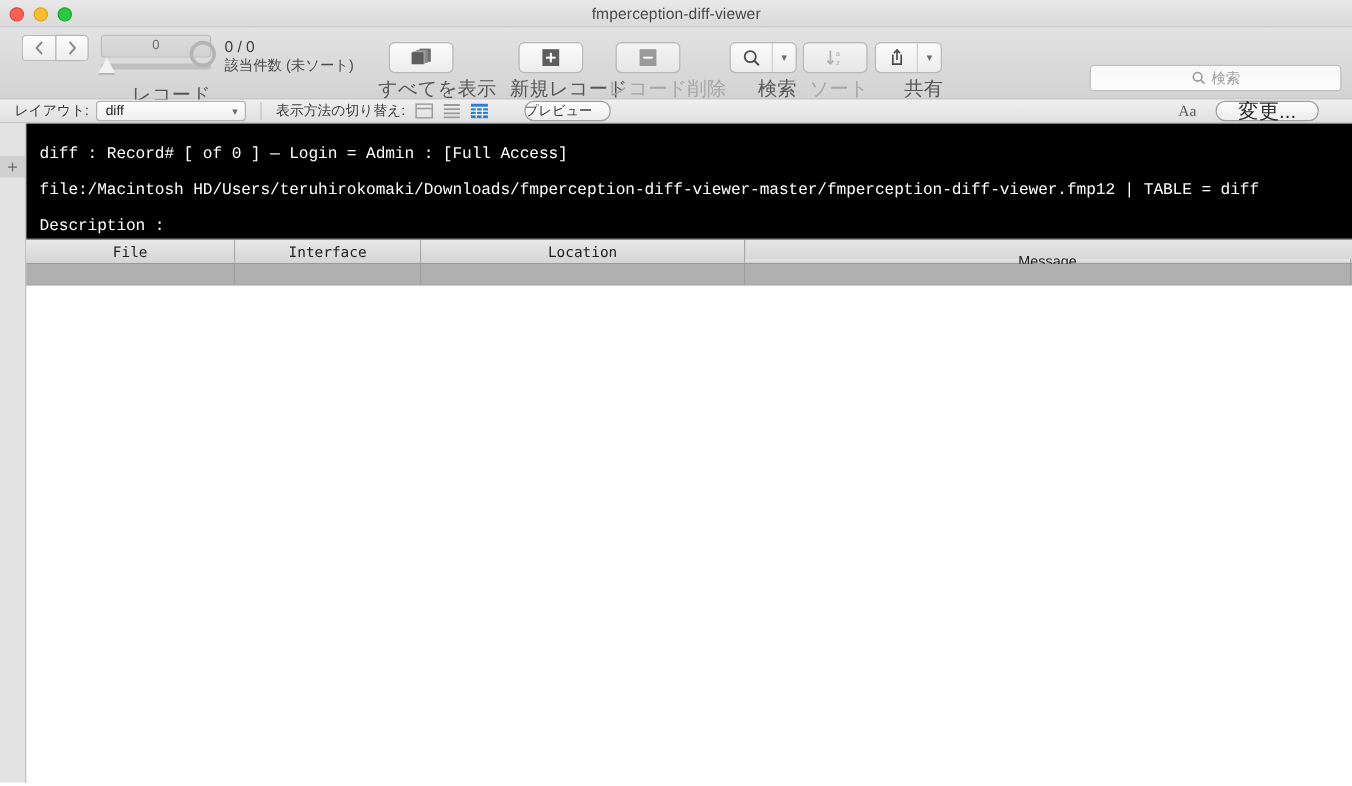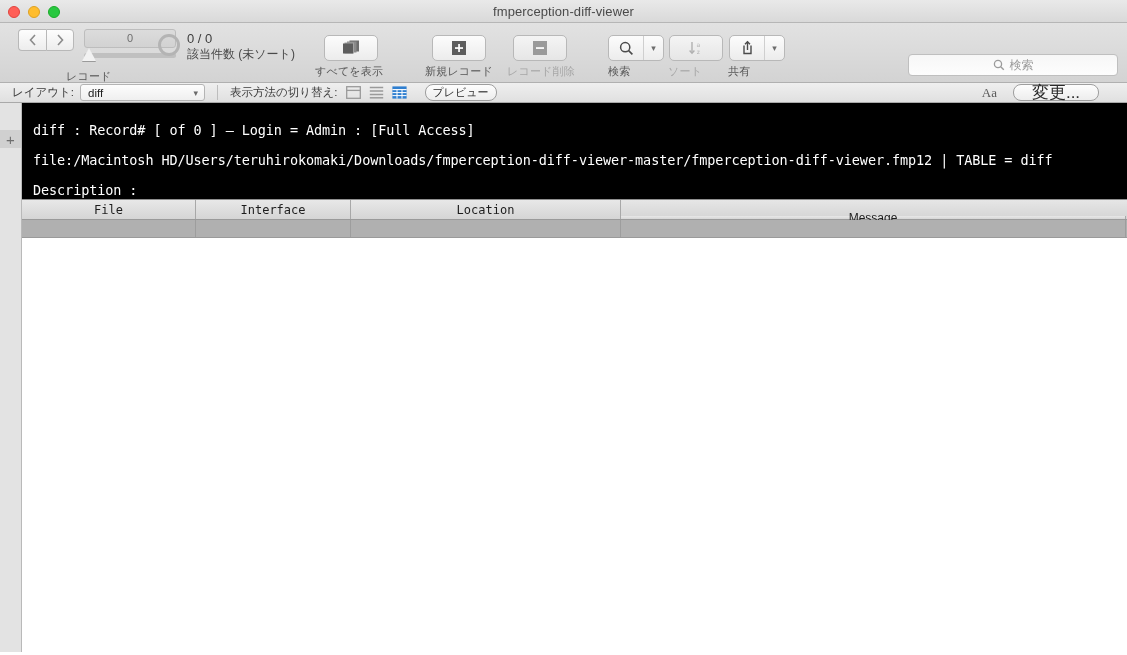--- a/index.html
+++ b/index.html
@@ -30,21 +30,21 @@
 
   
   .toolbar {
     position: relative;
     height: 60px;
     background: linear-gradient(to bottom, #e2e2e2 0%, #d3d3d3 100%);
     border-bottom: 1px solid #b0b0b0;
   }
   .tb-group { position: absolute; top: 0; height: 60px; }
   .tb-caption {
-    text-align: left; font-size: 11px; color: #555; margin-top: 3px;
+    text-align: right; font-size: 16px; color: #555; margin-top: 3px;
     white-space: nowrap; letter-spacing: .2px;
   }
   .tb-caption.dim { color: #a6a6a6; }
 
   
   .navgroup { left: 18px; }
   .navrow { display: flex; align-items: flex-start; gap: 10px; padding-top: 6px; }
   .arrows { display: flex; }
   .arrow-btn {
     width: 28px; height: 22px;
@@ -129,25 +129,25 @@
     background: linear-gradient(to bottom, #fdfdfd, #efefef);
     border: 1px solid #b4b4b4; border-radius: 3px;
     display: flex; align-items: center; position: relative;
   }
   .lb-select span { font-size: 11.5px; color: #222; margin-left: 7px; }
   .lb-select .caret { position: absolute; right: 6px; color: #6a6a6a; font-size: 9px; }
   .lb-sep { width: 1px; height: 15px; background: #bdbdbd; margin: 0 12px; }
   .viewicons { display: flex; align-items: center; gap: 8px; margin-left: 8px; }
   .vi { width: 15px; height: 13px; }
   .prevbtn {
-    margin-left: 18px; width: 72px; height: 17px;
+    margin-left: 30px; width: 72px; height: 17px;
     background: linear-gradient(to bottom, #fdfdfd, #ededed);
     border: 1px solid #9e9e9e; border-radius: 8px;
     font-size: 11px; color: #2b2b2b;
-    display: flex; align-items: center; justify-content: center;
+    display: flex; align-items: center; justify-content: flex-start;
   }
   .lb-right { position: absolute; right: 28px; display: flex; align-items: center; gap: 16px; }
   .aa-icon { font-size: 13px; color: #5a5a5a; font-family: "Liberation Serif", serif; }
   .changebtn {
     width: 86px; height: 17px;
     background: linear-gradient(to bottom, #fdfdfd, #ededed);
     border: 1px solid #9e9e9e; border-radius: 8px;
     font-size: 17px; color: #2b2b2b;
     display: flex; align-items: center; justify-content: center;
   }
@@ -166,21 +166,21 @@
   }
   .gutter-top { position: absolute; top: 0; left: 0; width: 21px; height: 27px; background: #e3e3e3; }
   .pane { flex: 1; position: relative; }
 
   
   .blackpanel {
     background: #000000; height: 96px; padding: 12px 0 0 11px;
     font-family: "DejaVu Sans Mono", monospace;
     color: #ffffff; font-size: 13.5px; letter-spacing: -.1px;
   }
-  .blackpanel div { line-height: 30px; white-space: nowrap; }
+  .blackpanel div { line-height: 30px; white-space: nowrap; font-family: Liberation Mono, monospace; }
 
   
   .thead { display: flex; height: 21px; background: linear-gradient(to bottom, #e6e6e6, #d4d4d4);
            border-top: 1px solid #8e8e8e; border-bottom: 1px solid #9a9a9a; }
   .th {
     display: flex; align-items: center; justify-content: center;
     font-family: "DejaVu Sans Mono", monospace;
     font-size: 12px; color: #1d1d1d;
     border-right: 1px solid #a8a8a8;
     background: linear-gradient(to bottom, #e8e8e8, #d5d5d5);

